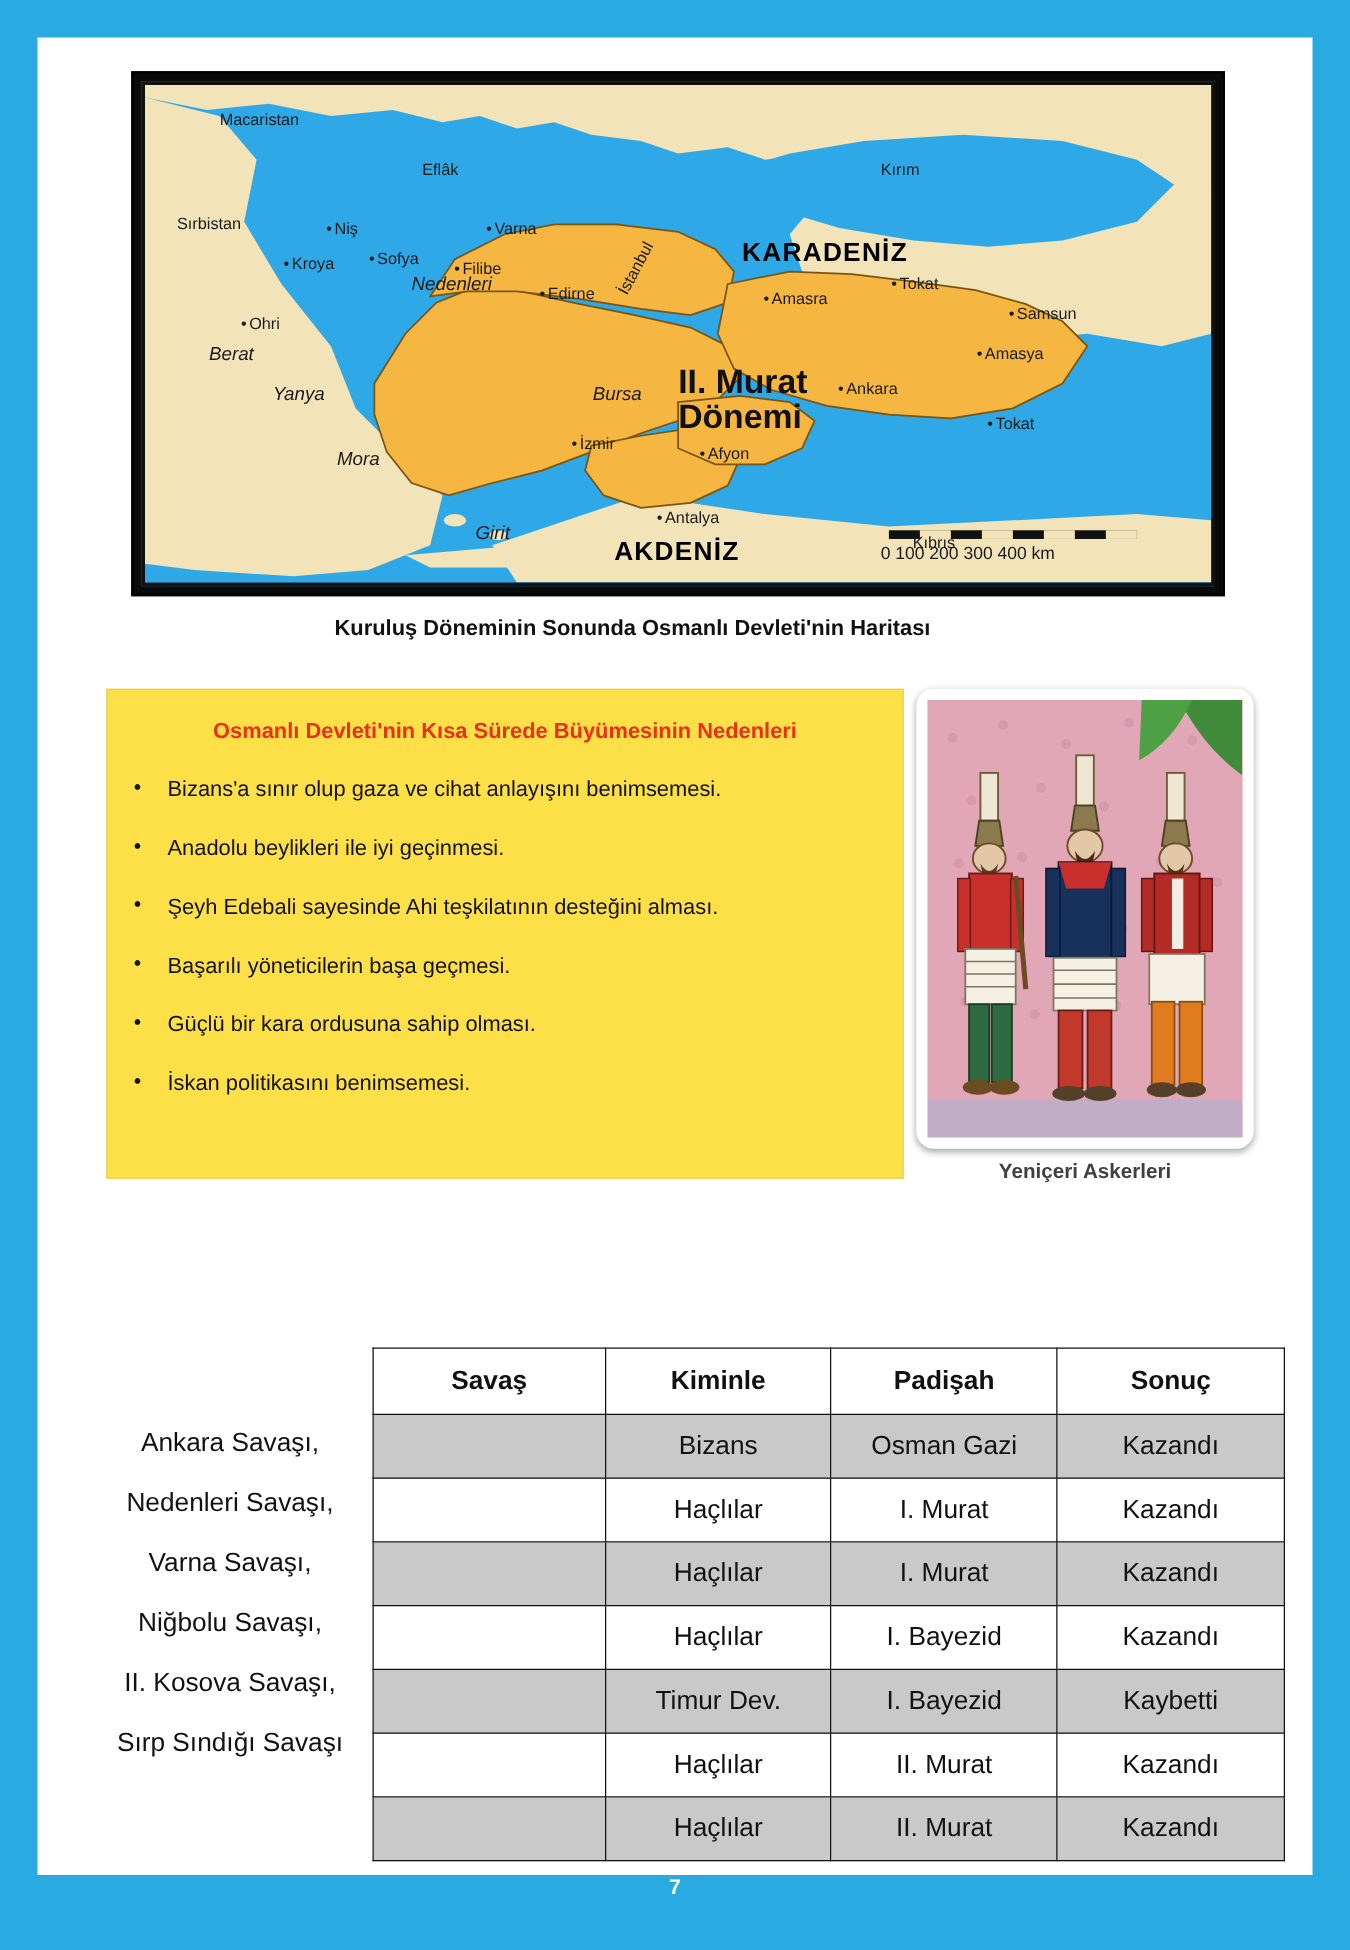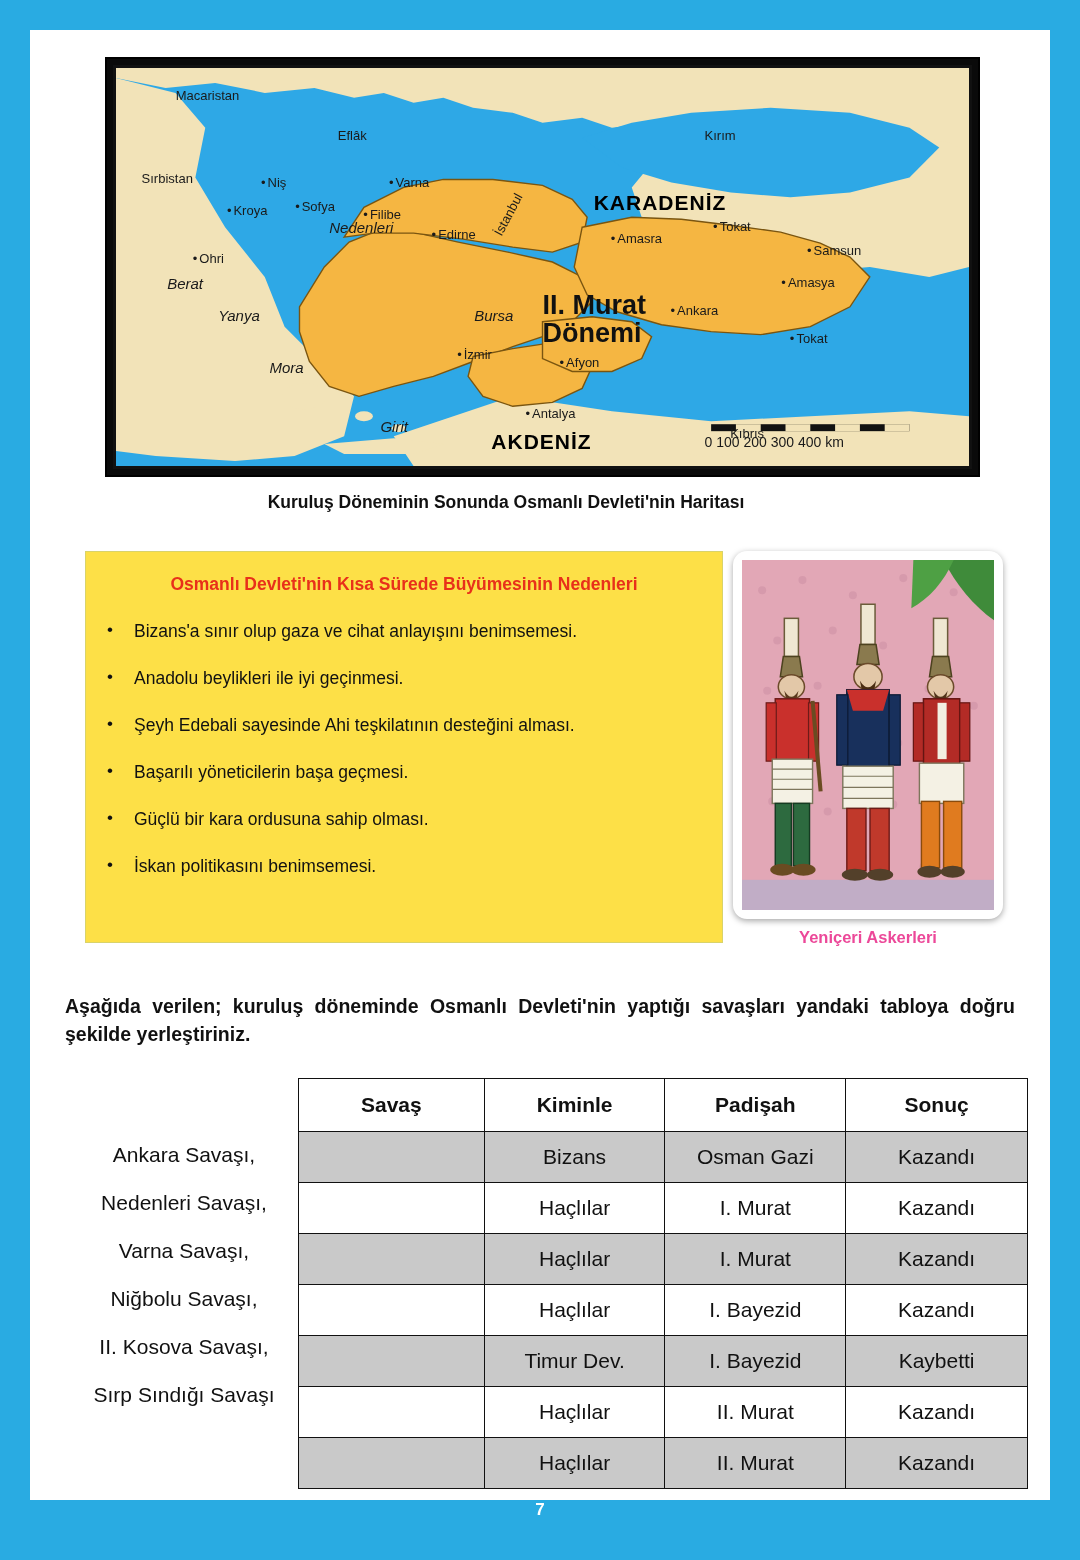--- a/index.html
+++ b/index.html
@@ -127,21 +127,21 @@
   }
   .photo svg { display:block; width:100%; height:100%; }
   .photo-caption {
     position: absolute;
     left: 703px;
     top: 898px;
     width: 270px;
     text-align: center;
     font-size: 16.5px;
     font-weight: bold;
-    color: #ec4899;
+    color: #404040;
   }
   
   .instruction {
     position: absolute;
     left: 35px;
     top: 963px;
     width: 950px;
     font-size: 19.5px;
     font-weight: bold;
     color: #111;
@@ -407,21 +407,20 @@
           <rect x="178" y="240" width="18" height="66" fill="#e07b1f" stroke="#8a4b0c" stroke-width="1.4"></rect>
           <rect x="200" y="240" width="18" height="66" fill="#e07b1f" stroke="#8a4b0c" stroke-width="1.4"></rect>
           <ellipse cx="186" cy="310" rx="12" ry="6" fill="#53402a"></ellipse>
           <ellipse cx="209" cy="310" rx="12" ry="6" fill="#53402a"></ellipse>
         </g>
       </svg>
     </div>
   </div>
   <div class="photo-caption">Yeniçeri Askerleri</div>
 
-  <div class="instruction">Aşağıda verilen; kuruluş döneminde Osmanlı Devleti'nin yaptığı savaşları yandaki tabloya doğru şekilde yerleştiriniz.</div>
 
   <div class="war-list">
     <div>Ankara Savaşı,</div>
     <div>Nedenleri Savaşı,</div>
     <div>Varna Savaşı,</div>
     <div>Niğbolu Savaşı,</div>
     <div>II. Kosova Savaşı,</div>
     <div>Sırp Sındığı Savaşı</div>
   </div>
 

